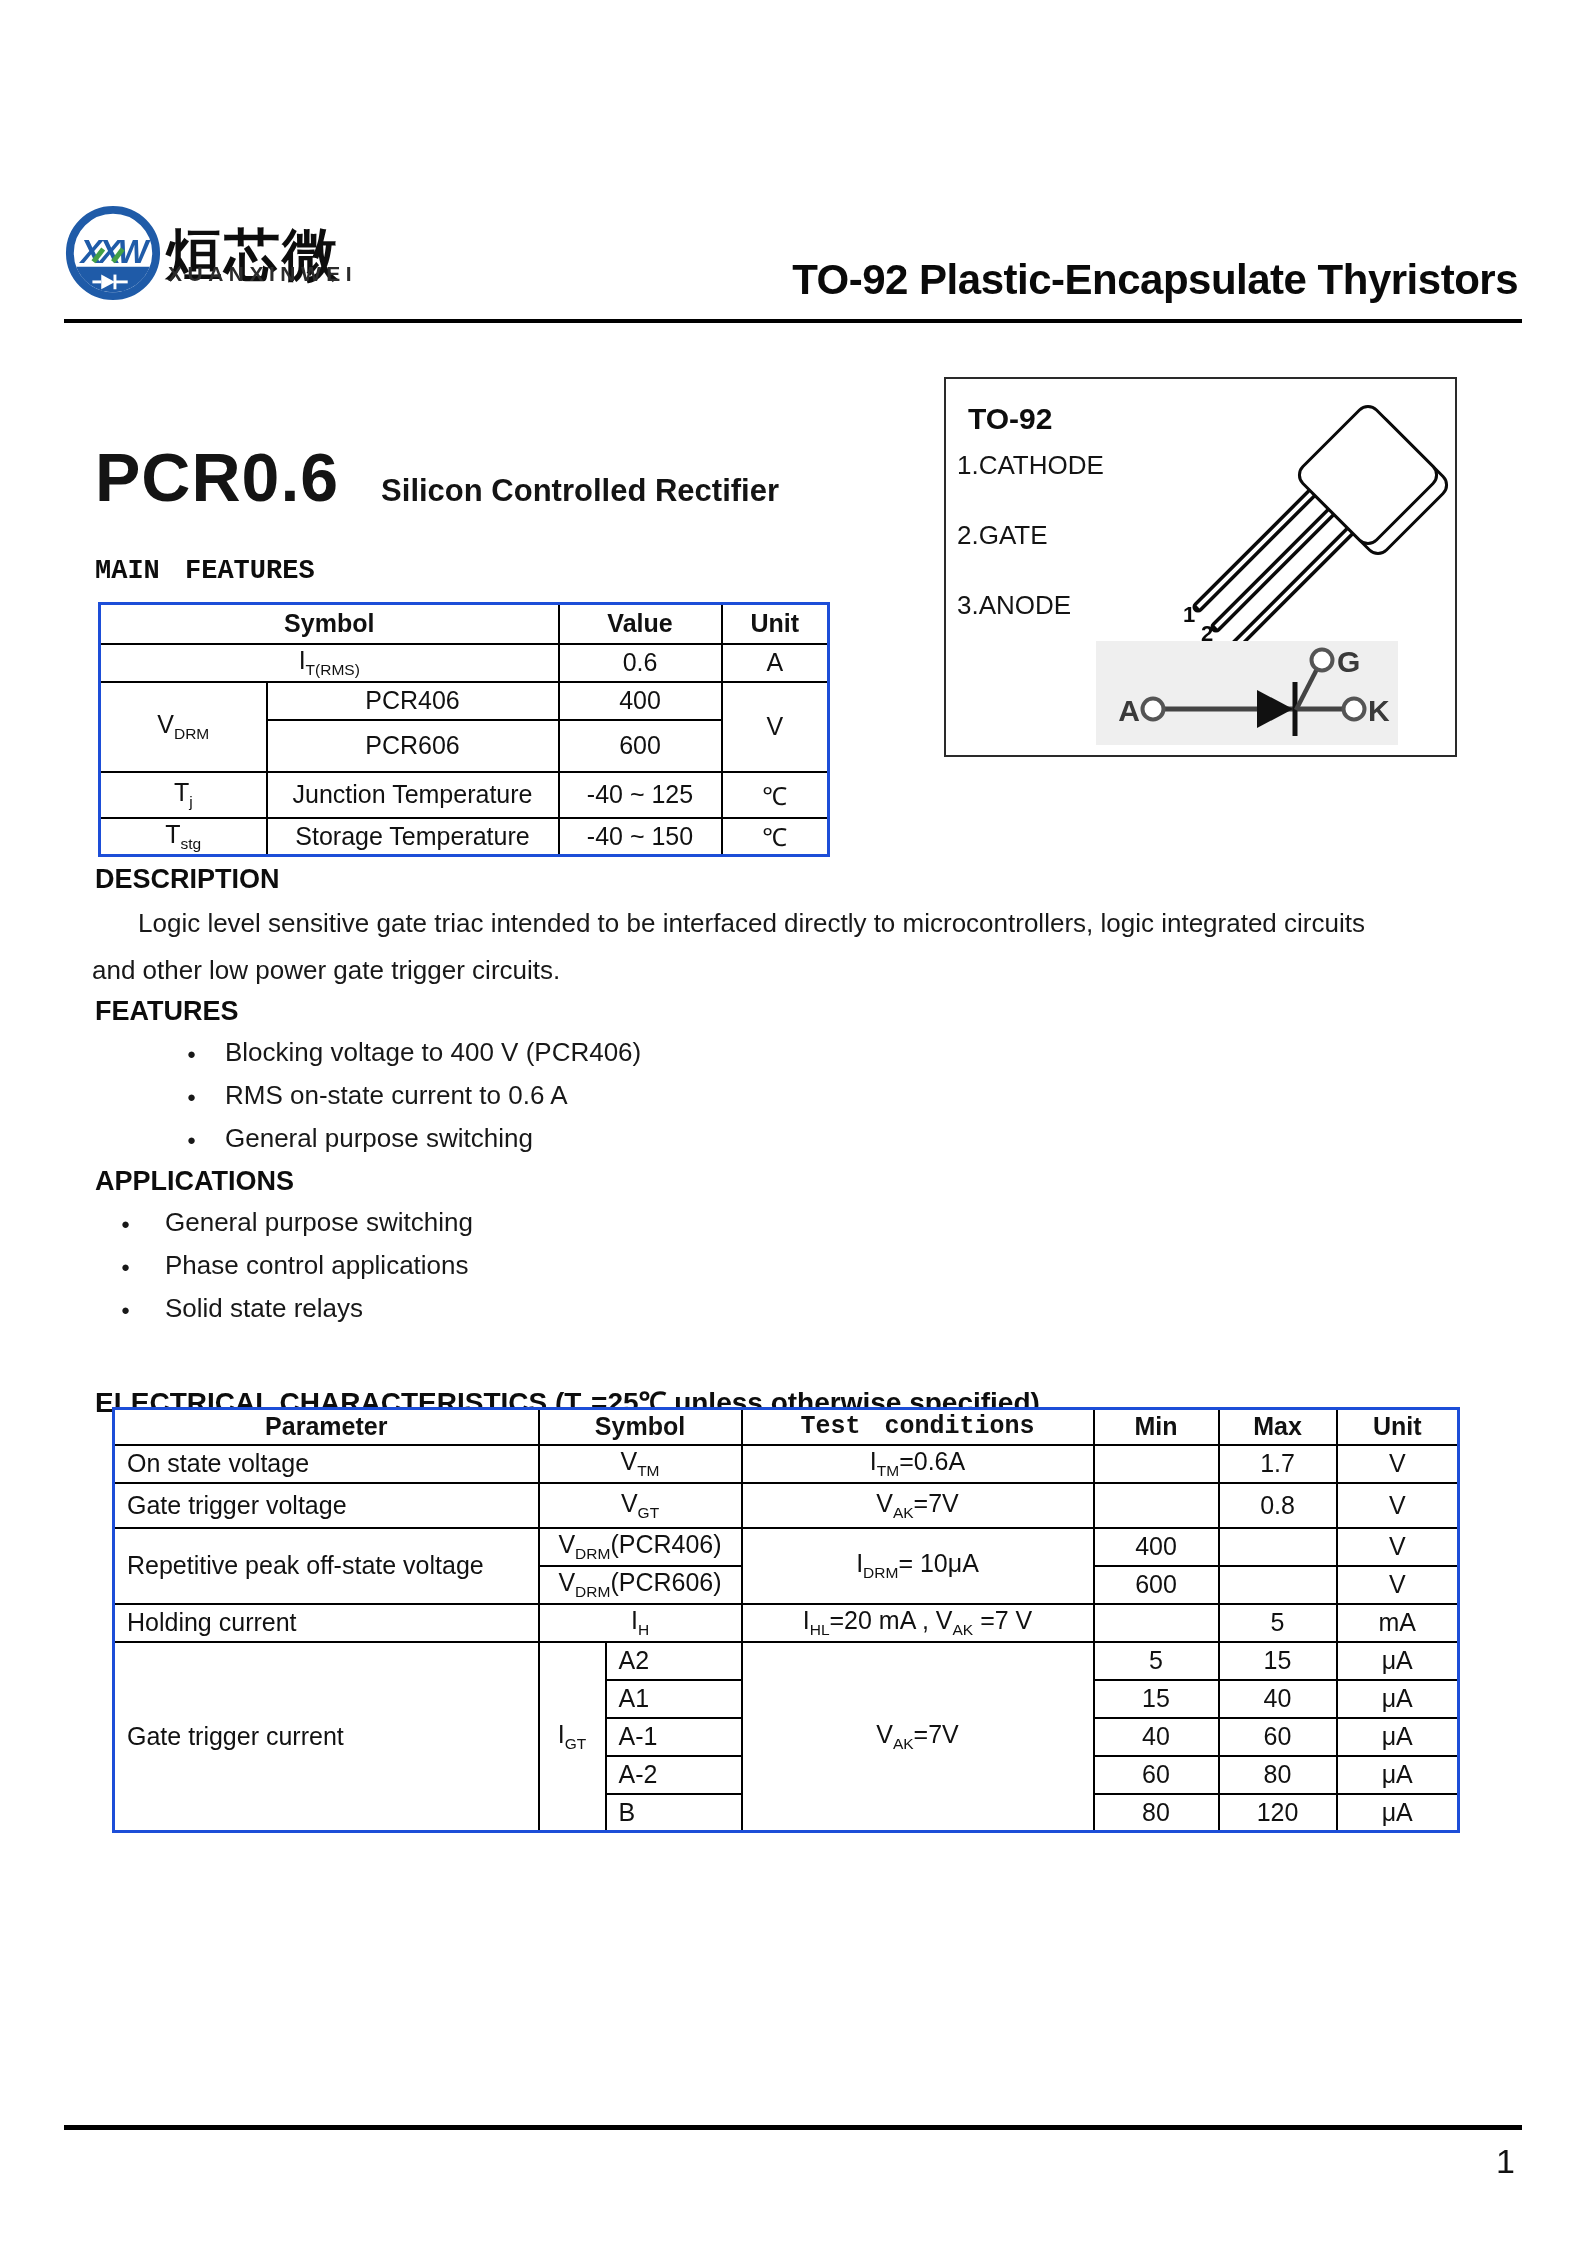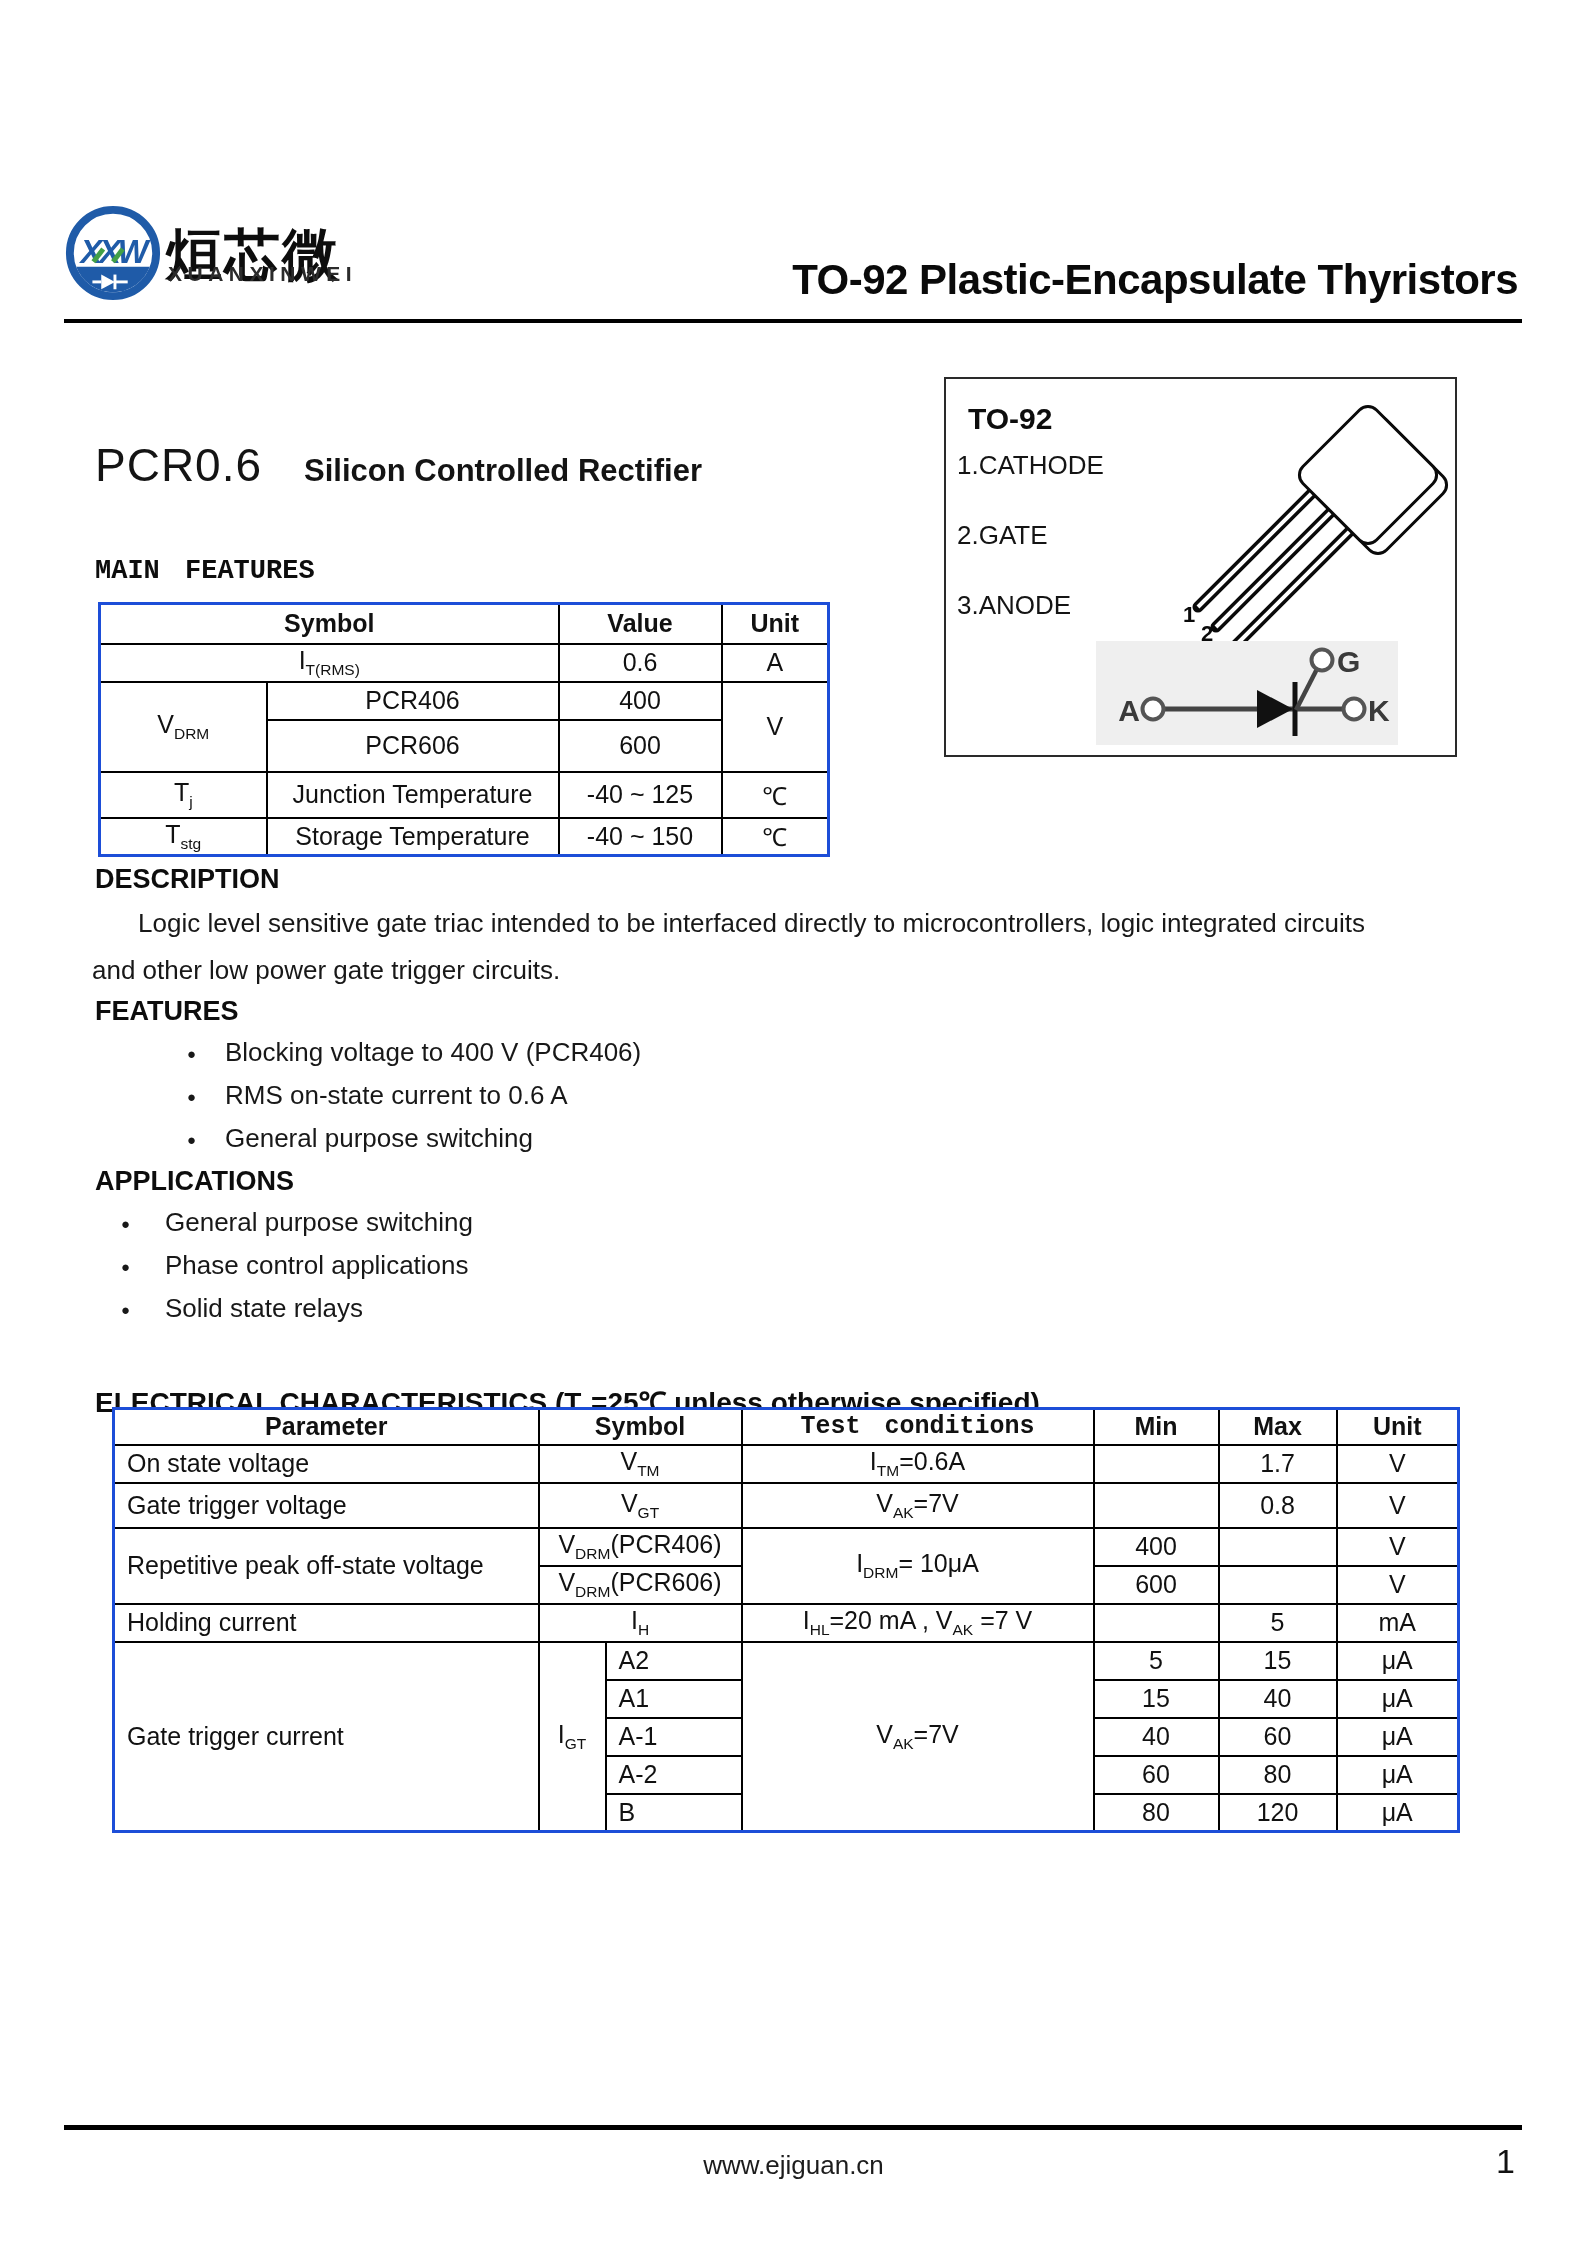--- a/index.html
+++ b/index.html
@@ -10,21 +10,21 @@
   .abs { position:absolute; }
 
   
   .logo-cn { font-size:56px; font-weight:bold; letter-spacing:2px; color:#0d0d0d; }
   .logo-en { font-size:21px; font-weight:600; letter-spacing:5.5px; color:#2b2b2b; }
   .doc-title { font-size:42px; font-weight:bold; letter-spacing:-0.5px; color:#0a0a0a; white-space:nowrap; }
   .rule { background:#000; }
 
   
   .product-line { display:flex; align-items:baseline; gap:42px; }
-  .part-number { font-size:46px; font-weight:normal; letter-spacing:1px; }
+  .part-number { font-size:68px; font-weight:bold; letter-spacing:1px; }
   .part-subtitle { font-size:31px; font-weight:bold; }
 
   .section-heading { font-size:27px; font-weight:bold; color:#0d0d0d; }
   .wsp { word-spacing:9px;font-family:Liberation Mono, monospace; }
 
   
   table { border-collapse:collapse; table-layout:fixed; background:#fff; }
   td, th { border:2px solid #000; text-align:center; vertical-align:middle;
            font-size:25px; font-weight:normal; padding:0; color:#111; }
   th { font-weight:bold; }
@@ -275,16 +275,15 @@
     <tr style="height:38px">
       <td class="grade-cell">B</td>
       <td>80</td>
       <td>120</td>
       <td>μA</td>
     </tr>
   </tbody>
     </table>
 
   <div class="abs rule" style="left:64px; top:2125px; width:1458px; height:5px;"></div>
-  <div class="abs footer-site" style="left:0; top:2150px;">www.ejiguan.cn</div>
   <div class="abs footer-page" style="right:72px; top:2142px;">1</div>
 
 </div>
 
 </body></html>

